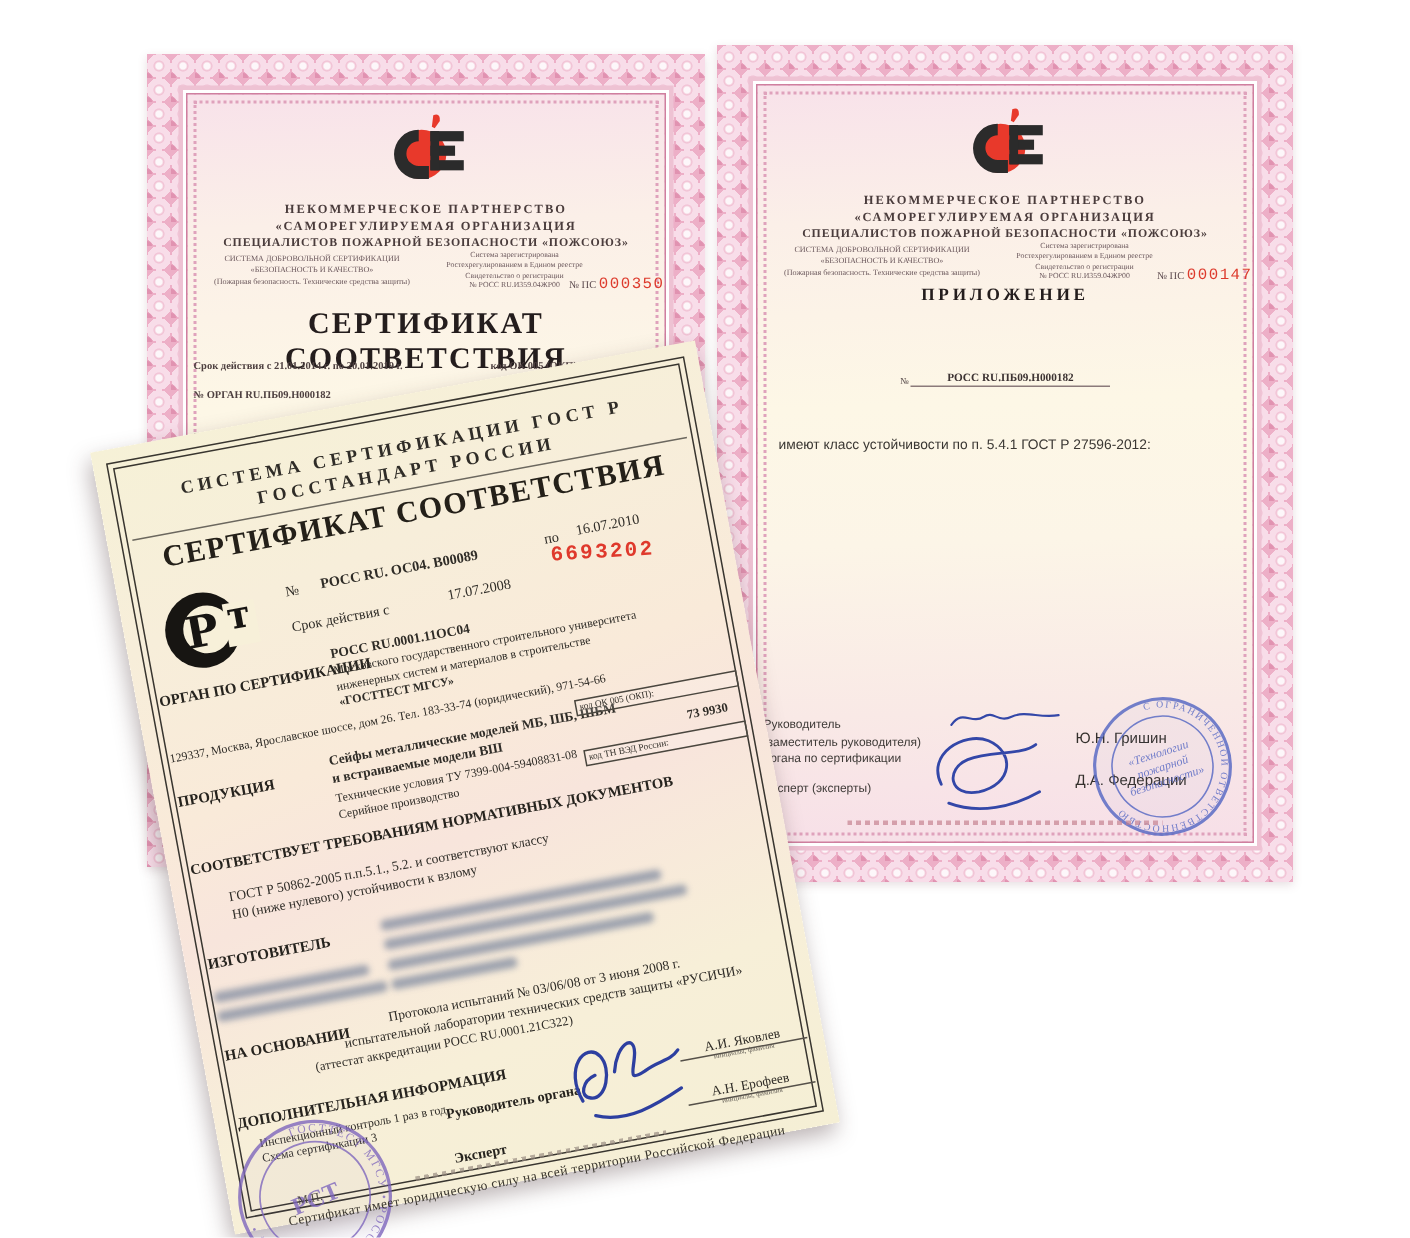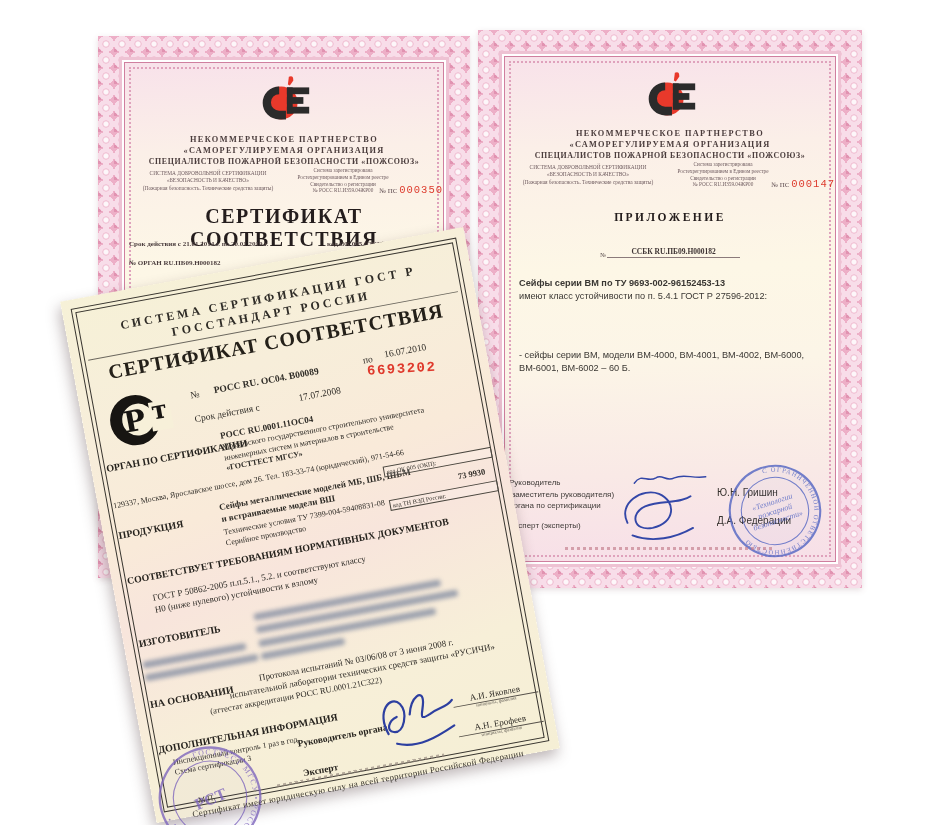--- a/index.html
+++ b/index.html
@@ -30,21 +30,21 @@
   .ctr{left:0;right:0;text-align:center;}
   .org1{top:72px;font-size:8.3px;font-weight:bold;letter-spacing:1.4px;}
   .org2{top:83px;font-size:8.3px;font-weight:bold;letter-spacing:1.2px;}
   .org3{top:94px;font-size:7.9px;font-weight:bold;letter-spacing:.6px;}
   .sysL{top:107px;left:4px;width:158px;font-size:5.4px;line-height:1.35;text-align:center;color:#6d5a5e;}
   .sysR{top:104px;left:164px;width:108px;font-size:5.2px;line-height:1.3;text-align:center;color:#6d5a5e;}
   .serial{top:121px;right:0px;font-size:7px;color:#5c4a4e;white-space:nowrap;}
   .serial b{font-family:"Liberation Mono",monospace;font-size:10.5px;font-weight:normal;color:#dd3a2c;letter-spacing:1px;}
   .big-title{font-weight:bold;color:#241d1d;}
   .t-left{top:142px;font-size:20px;letter-spacing:1.5px;}
-  .t-app1{top:154px;font-size:11.5px;letter-spacing:2.5px;}
+  .t-app1{top:134px;font-size:11.5px;letter-spacing:2.5px;}
   .t-app2{top:161px;font-size:18.5px;letter-spacing:1px;}
   .regline{top:190px;font-size:6px;color:#574a4a;}
   .regline .no{vertical-align:bottom;}
   .regline .val{display:inline-block;font-size:7.5px;font-weight:bold;color:#3d3333;border-bottom:1px solid #8b7a7a;padding:0 24px 1px 24px;}
   .ps-small{font-size:7px;font-weight:bold;color:#4e4040;}
   .v-row1{top:177px;left:4px;}
   .v-code{top:177px;left:202px;}
   .v-reg{top:196px;left:4px;}
   .v-app{top:224px;left:4px;font-weight:normal;color:#5a4c4c;}
   .v-appval{top:222px;left:62px;font-size:7.6px;font-weight:bold;color:#463a3a;}
@@ -162,25 +162,23 @@
         <div>Свидетельство о регистрации</div>
         <div>№ РОСС RU.И359.04ЖР00</div>
       </div>
       <div class="pc serial">
         <span>№ ПС</span>
         <b>000147</b>
       </div>
       <div class="pc ctr big-title t-app1">ПРИЛОЖЕНИЕ</div>
       <div class="pc ctr regline">
         <span class="no">№</span>
-        <span class="val">ССБК RU.ПБ09.Н000182</span>
-      </div>
-      <div class="pc sans body-r bi1">Сейфы серии ВМ по ТУ 9693-002-96152453-13</div>
+        <span class="val">РОСС RU.ПБ09.Н000182</span>
+      </div>
       <div class="pc sans body-r bi2">имеют класс устойчивости по п. 5.4.1 ГОСТ Р 27596-2012:</div>
-      <div class="pc sans body-r bit2">- сейфы серии ВМ, модели ВМ-4000, ВМ-4001, ВМ-4002, ВМ-6000, ВМ-6001, ВМ-6002 – 60 Б.</div>
       <div class="pc sans sgl sg1">
         <div>Руководитель</div>
         <div>(заместитель руководителя)</div>
         <div>органа по сертификации</div>
       </div>
       <div class="pc sans sgl sg2">Эксперт (эксперты)</div>
       <svg class="sig" style="left:126px;top:410px;width:78px;height:26px;" viewBox="0 0 72 22">
         <path d="M3 14 C10 4 15 14 23 9 C29 5 32 13 40 9 C49 5 57 10 69 8" fill="none" stroke="#3347a8" stroke-width="1.3" stroke-linecap="round"></path>
       </svg>
       <svg class="sig" style="left:112px;top:428px;width:84px;height:58px;" viewBox="0 0 66 46">

